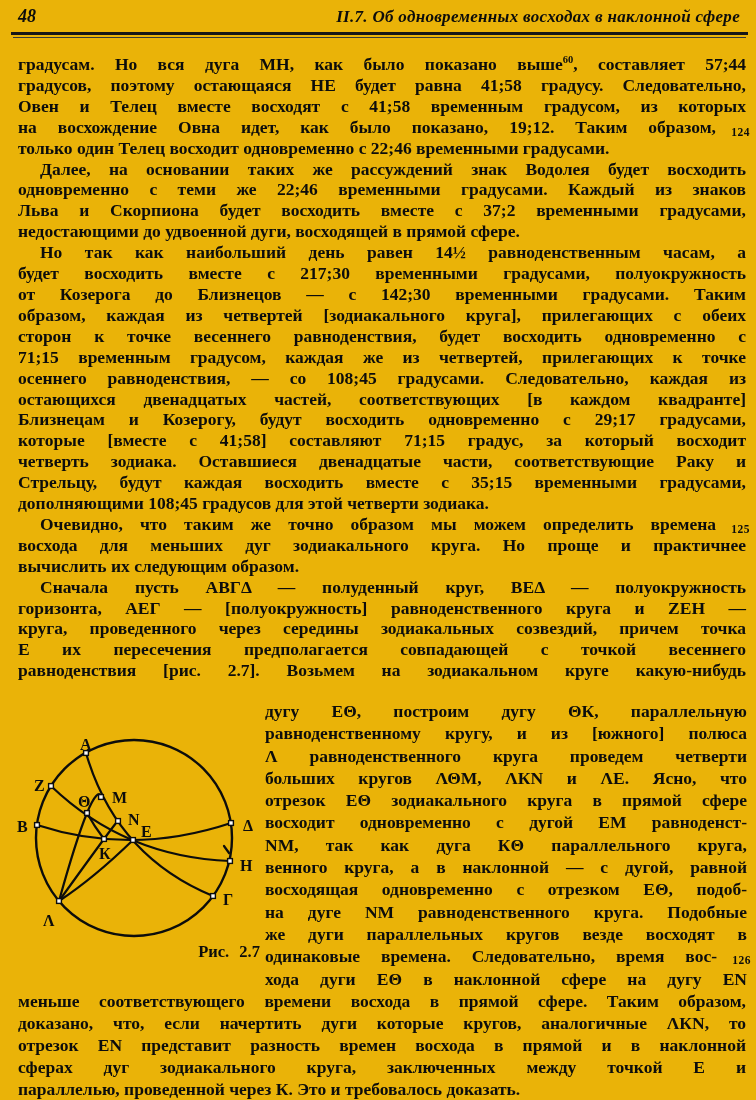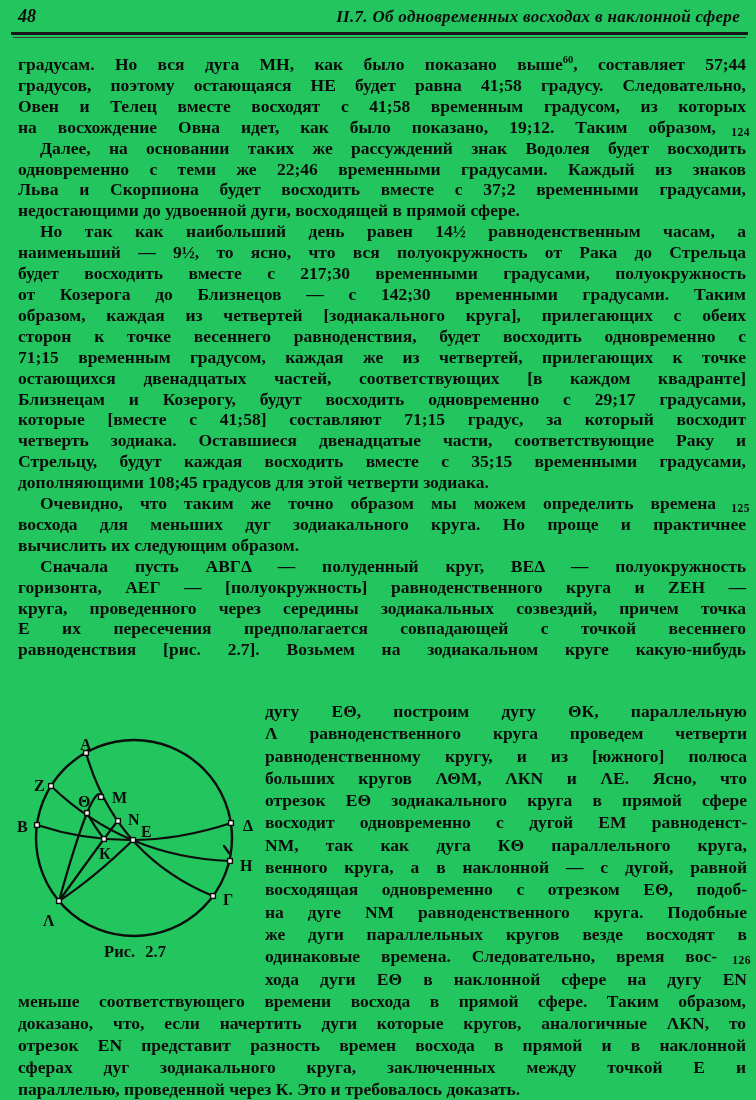--- a/index.html
+++ b/index.html
@@ -1,16 +1,16 @@
 <!DOCTYPE html>
 <html><head>
 <meta charset="utf-8">
 <style>
   html,body{margin:0;padding:0;background:#e8e8e6;}
-  .page{position:relative;width:756px;height:1100px;background:#22c55e;overflow:hidden;
+  .page{position:relative;width:756px;height:1100px;background:#eab308;overflow:hidden;
         font-family:"Liberation Serif","DejaVu Serif",serif;color:#0d0d0c;}
   
   .pagenum{position:absolute;left:18px;top:6px;font-size:18px;font-weight:bold;font-style:italic;}
   .chtitle{position:absolute;left:0;top:7px;width:740px;text-align:right;
            font-size:17px;font-weight:bold;font-style:italic;letter-spacing:.3px;}
   .rule1{position:absolute;left:11px;top:32px;width:737px;height:3px;background:#161616;}
   .rule2{position:absolute;left:13px;top:37px;width:733px;height:1px;background:#3a3a38;}
   
   .blk{position:absolute;font-weight:bold;font-size:17.5px;}
   #top-block{left:18px;top:54px;width:728px;line-height:20.9px;}
@@ -19,49 +19,50 @@
   .tline{position:relative;text-align:justify;text-align-last:justify;white-space:normal;}
   .tline.end{text-align-last:left;}
   .tline.ind{text-indent:22px;}
   .tline.noted{padding-right:30px;}
   .mnote{position:absolute;right:-4px;top:10px;font-size:11.5px;font-weight:bold;
          line-height:1;letter-spacing:.5px;text-indent:0;}
   sup.fn{font-size:10.5px;line-height:0;vertical-align:7px;font-weight:bold;}
   
   #fig-svg{position:absolute;left:10px;top:715px;width:255px;height:260px;}
   #fig-svg text{font-family:"Liberation Serif","DejaVu Serif",serif;font-weight:bold;font-size:16px;fill:#0d0d0c;}
-  .figcap{position:absolute;left:10px;top:942px;width:250px;text-align:center;
+  .figcap{position:absolute;left:10px;top:942px;width:250px;text-align:right;
           font-size:16.5px;font-weight:bold;word-spacing:6px;}
 </style>
 </head>
 <body>
 
 <div class="page">
 
   <div class="pagenum">48</div>
   <div class="chtitle">II.7. Об одновременных восходах в наклонной сфере</div>
   <div class="rule1"></div>
   <div class="rule2"></div>
 
   <div class="blk" id="top-block">
       <div class="tline"><span>градусам. Но вся дуга МН, как было показано выше</span><sup class="fn">60</sup><span>, составляет 57;44</span></div>
       <div class="tline">градусов, поэтому остающаяся НЕ будет равна 41;58 градусу. Следовательно,</div>
       <div class="tline">Овен и Телец вместе восходят с 41;58 временным градусом, из которых</div>
       <div class="tline noted">на восхождение Овна идет, как было показано, 19;12. Таким образом,<span class="mnote">124</span></div>
+      <div class="tline end">только один Телец восходит одновременно с 22;46 временными градусами.</div>
       <div class="tline ind">Далее, на основании таких же рассуждений знак Водолея будет восходить</div>
       <div class="tline">одновременно с теми же 22;46 временными градусами. Каждый из знаков</div>
       <div class="tline">Льва и Скорпиона будет восходить вместе с 37;2 временными градусами,</div>
       <div class="tline end">недостающими до удвоенной дуги, восходящей в прямой сфере.</div>
       <div class="tline ind">Но так как наибольший день равен 14½ равноденственным часам, а</div>
-      <div class="tline">наименьший — 9½, то ясно, что вся полуокружность от Рака до Стрельца</div>
       <div class="tline">будет восходить вместе с 217;30 временными градусами, полуокружность</div>
       <div class="tline">от Козерога до Близнецов — с 142;30 временными градусами. Таким</div>
       <div class="tline">образом, каждая из четвертей [зодиакального круга], прилегающих с обеих</div>
       <div class="tline">сторон к точке весеннего равноденствия, будет восходить одновременно с</div>
       <div class="tline">71;15 временным градусом, каждая же из четвертей, прилегающих к точке</div>
+      <div class="tline">осеннего равноденствия, — со 108;45 градусами. Следовательно, каждая из</div>
       <div class="tline">остающихся двенадцатых частей, соответствующих [в каждом квадранте]</div>
       <div class="tline">Близнецам и Козерогу, будут восходить одновременно с 29;17 градусами,</div>
       <div class="tline">которые [вместе с 41;58] составляют 71;15 градус, за который восходит</div>
       <div class="tline">четверть зодиака. Оставшиеся двенадцатые части, соответствующие Раку и</div>
       <div class="tline">Стрельцу, будут каждая восходить вместе с 35;15 временными градусами,</div>
       <div class="tline end">дополняющими 108;45 градусов для этой четверти зодиака.</div>
       <div class="tline ind noted">Очевидно, что таким же точно образом мы можем определить времена<span class="mnote">125</span></div>
       <div class="tline">восхода для меньших дуг зодиакального круга. Но проще и практичнее</div>
       <div class="tline end">вычислить их следующим образом.</div>
       <div class="tline ind">Сначала пусть АВГΔ — полуденный круг, ВЕΔ — полуокружность</div>
@@ -103,22 +104,22 @@
       <text x="99" y="859">К</text>
       <text x="243" y="831">Δ</text>
       <text x="240" y="871">Н</text>
       <text x="223" y="905">Г</text>
       <text x="43" y="926">Λ</text>
     </svg>
   <div class="figcap">Рис. 2.7</div>
 
   <div class="blk" id="right-block">
       <div class="tline">дугу ЕΘ, построим дугу ΘК, параллельную</div>
+      <div class="tline">равноденственному кругу, и из [южного] полюса</div>
       <div class="tline">Λ равноденственного круга проведем четверти</div>
-      <div class="tline">равноденственному кругу, и из [южного] полюса</div>
       <div class="tline">больших кругов ΛΘМ, ΛКN и ΛЕ. Ясно, что</div>
       <div class="tline">отрезок ЕΘ зодиакального круга в прямой сфере</div>
       <div class="tline">восходит одновременно с дугой ЕМ равноденст-</div>
       <div class="tline">NМ, так как дуга КΘ параллельного круга,</div>
       <div class="tline">венного круга, а в наклонной — с дугой, равной</div>
       <div class="tline">восходящая одновременно с отрезком ЕΘ, подоб-</div>
       <div class="tline">на дуге NМ равноденственного круга. Подобные</div>
       <div class="tline">же дуги параллельных кругов везде восходят в</div>
       <div class="tline noted">одинаковые времена. Следовательно, время вос-<span class="mnote">126</span></div>
       <div class="tline">хода дуги ЕΘ в наклонной сфере на дугу ЕN</div>

